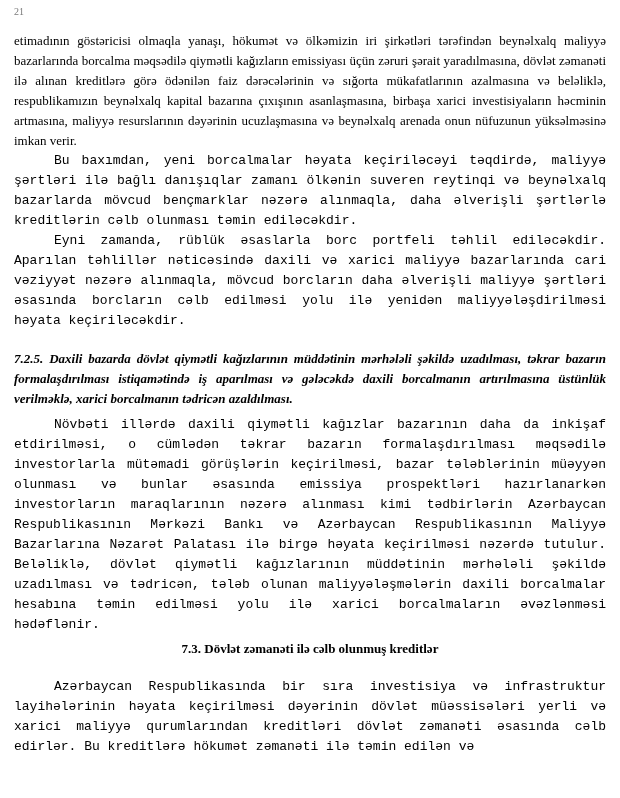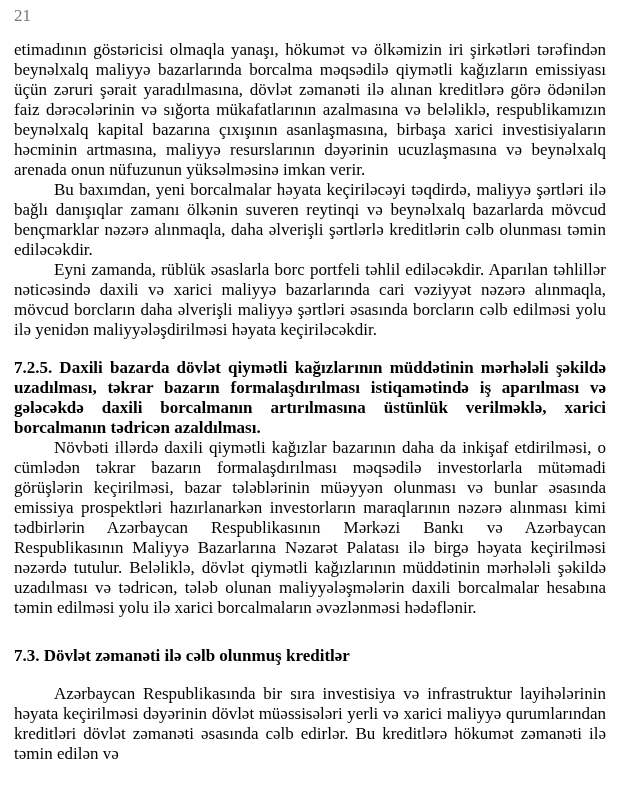--- a/index.html
+++ b/index.html
@@ -14,43 +14,47 @@
     color: #000000;
     overflow: hidden;
   }
   .page {
     box-sizing: border-box;
     width: 620px;
     height: 798px;
     padding: 6px 14px 0 14px;
   }
   .page-number {
-    font-size: 17px;
+    font-size: 10px;
     color: #7a7a7a;
     margin: 0 10px 14px 0;
   }
   p.para {
     margin: 0;
-    font-size: 17px;
+    font-size: 13px;
     line-height: 20px;
     text-align: justify;
     text-justify: inter-word;
   }
   p.indent {
     text-indent: 40px;
+    font-family: Liberation Mono, monospace;
   }
   p.bold {
     font-weight: bold;
   }
   p.heading-725 {
     margin-top: 18px;
+    margin-bottom: 6px;
+    font-style: italic;
   }
   p.heading-73 {
-    margin-top: 28px;
+    margin-top: 4px;
     margin-bottom: 18px;
+    text-align: center;
     text-indent: 0;
   }
 </style>
 </head>
 <body>
 
 <div class="page">
   <div class="page-number">21</div>
 
   <p class="para">etimadının göstəricisi olmaqla yanaşı, hökumət və ölkəmizin iri şirkətləri tərəfindən beynəlxalq maliyyə bazarlarında borcalma məqsədilə qiymətli kağızların emissiyası üçün zəruri şərait yaradılmasına, dövlət zəmanəti ilə alınan kreditlərə görə ödənilən faiz dərəcələrinin və sığorta mükafatlarının azalmasına və beləliklə, respublikamızın beynəlxalq kapital bazarına çıxışının asanlaşmasına, birbaşa xarici investisiyaların həcminin artmasına, maliyyə resurslarının dəyərinin ucuzlaşmasına və beynəlxalq arenada onun nüfuzunun yüksəlməsinə imkan verir.</p>

